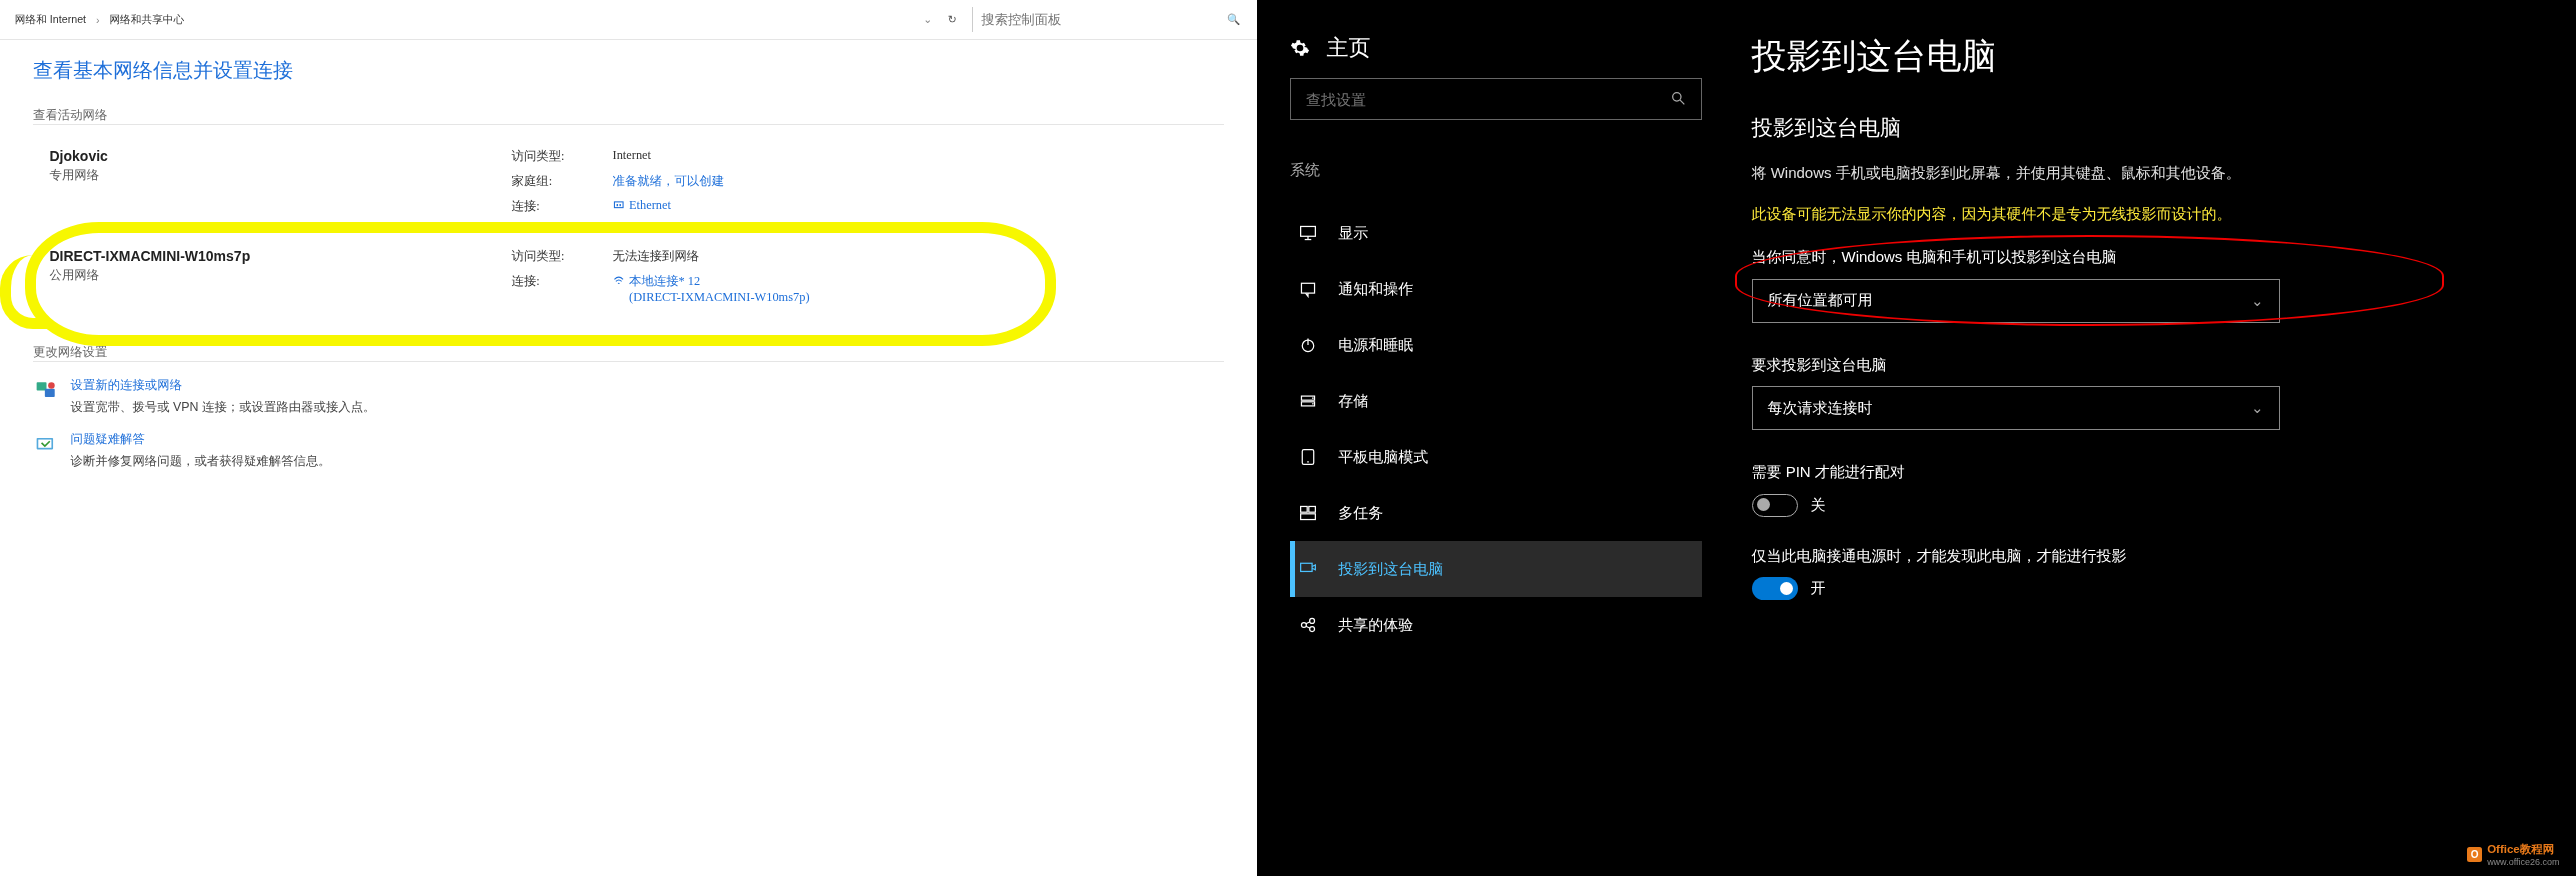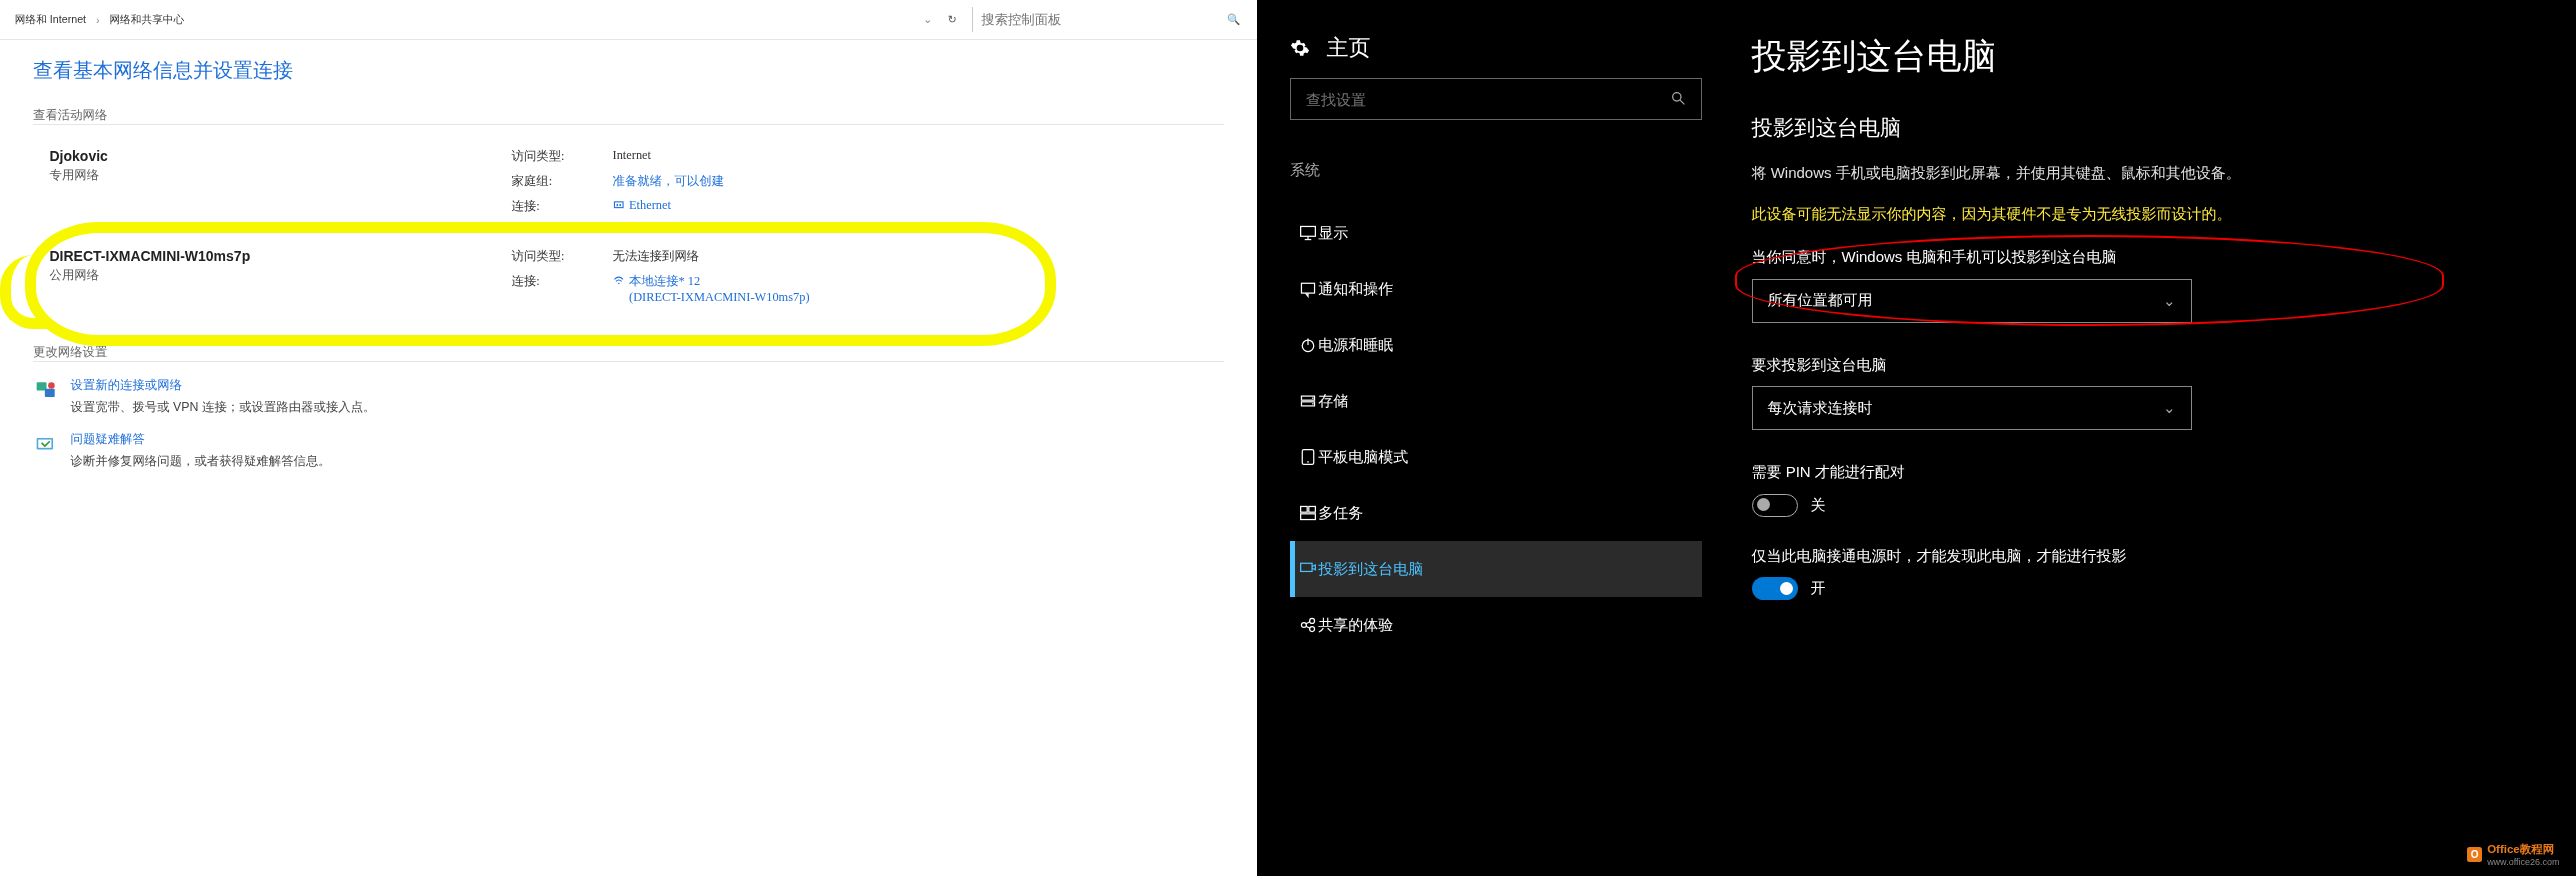--- a/index.html
+++ b/index.html
@@ -44,32 +44,32 @@
 
   
   .right-panel { width: 1319px; height: 100%; background: #000; color:#fff; display:flex; position:relative; }
   .sidebar { width: 478px; padding: 33px 33px 0; }
   .home-row { display:flex; align-items:center; gap:16.5px; margin-bottom: 15px; font-size: 22px; }
   .gear { width:20px; height:20px; }
   .search-wrap { display:flex; align-items:center; border:0.8px solid #666; padding: 11.5px 15px; margin-bottom: 41px; }
   .search-input { flex:1; background:transparent; border:none; color:#f97316; font-size:15px; outline:none; }
   .search-ic { color:#aaa; }
   .side-cat { color:#aaa; font-size:15px; margin-bottom: 25px; }
-  .side-item { display:flex; align-items:center; padding: 18px 8.2px; font-size:15px; color:#fff; position:relative; }
+  .side-item { display:flex; align-items:center; gap:20px; padding: 18px 8.2px; font-size:15px; color:#fff; position:relative; }
   .side-item.active { background:#2b2b2b; color:#4cc2ff; }
   .side-item.active::before { content:""; position:absolute; left:0; top:0; bottom:0; width:5px; background:#4cc2ff; }
   .side-ic { width:20px; height:20px; display:flex; align-items:center; justify-content:center; color:inherit; }
 
   .content { flex:1; padding: 33px 49px 0 16.5px; }
   .page-title { font-size: 35px; font-weight:300; margin-bottom: 33px; }
   .page-subtitle { font-size: 21.4px; font-weight:400; margin-bottom: 20px; }
   .page-desc { font-size: 15px; color:#e0e0e0; line-height:1.5; margin-bottom: 18px; max-width: 742px; }
   .warn { color: #ffeb3b; font-size:15px; line-height:1.5; margin-bottom: 23px; max-width:742px; }
   .field-label { font-size:15px; color:#fff; margin-bottom: 11.5px; }
-  .select-box { display:flex; align-items:center; justify-content:space-between; border:0.8px solid #888; padding: 11.5px 15px; width: 440px; font-size:15px; margin-bottom: 33px; }
+  .select-box { display:flex; align-items:center; justify-content:space-between; border:0.8px solid #888; padding: 11.5px 15px; width: 528px; font-size:15px; margin-bottom: 33px; }
   .chev { color:#aaa; }
   .toggle-row { display:flex; align-items:center; gap:13px; margin: 11.5px 0 30px; font-size:15px; }
   .toggle { width:46px; height:23px; border-radius:11.5px; position:relative; }
   .toggle.off { border:1.6px solid #aaa; }
   .toggle.off::after { content:""; position:absolute; width:13px; height:13px; background:#aaa; border-radius:50%; top:3.3px; left:4.1px; }
   .toggle.on { background:#0078d4; }
   .toggle.on::after { content:""; position:absolute; width:13px; height:13px; background:#fff; border-radius:50%; top:5px; right:5px; }
 
   .red-circle { position:absolute; border:2.5px solid #e00; border-radius:50% / 45%; pointer-events:none; }
 

